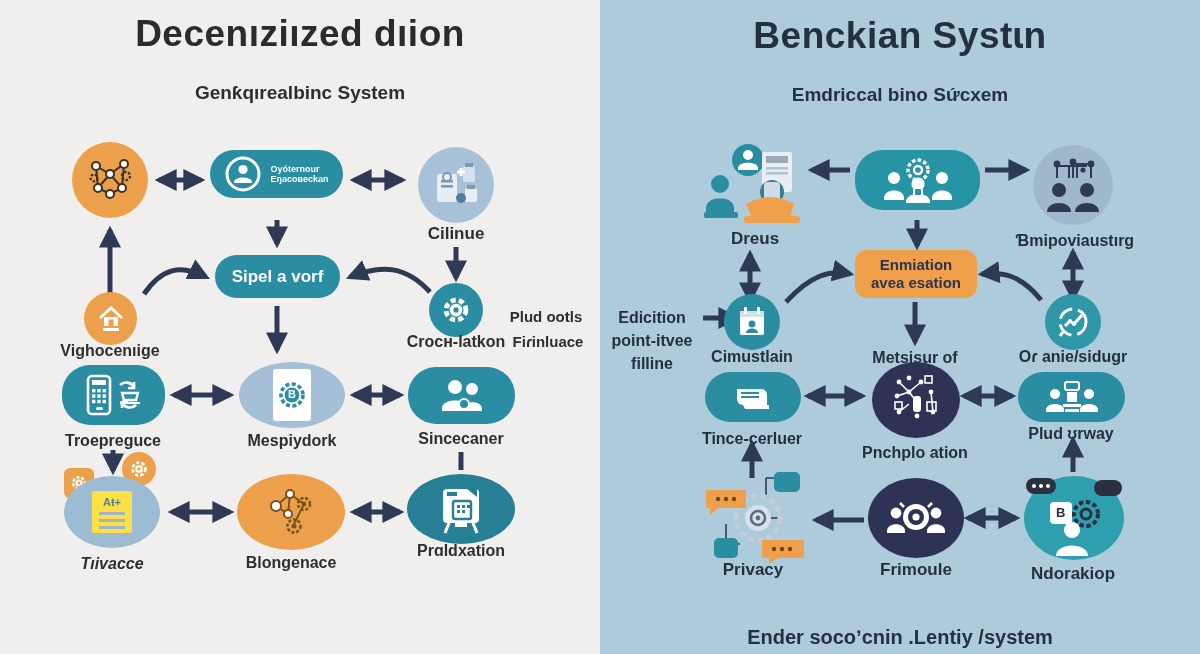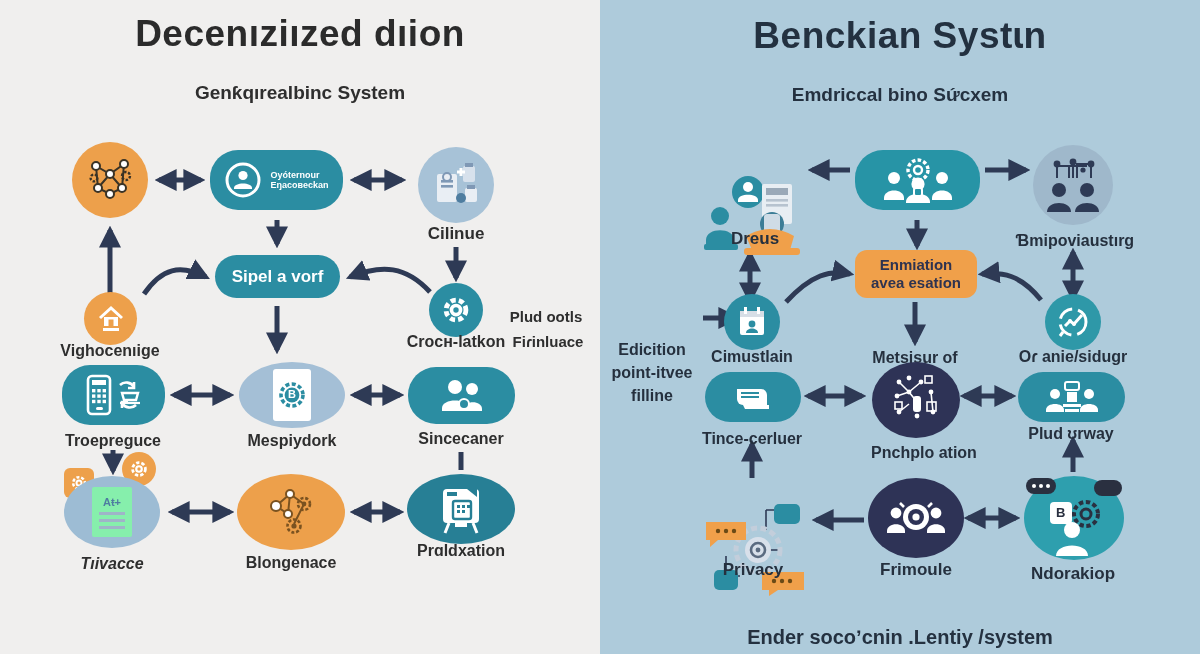--- a/index.html
+++ b/index.html
@@ -1,18 +1,18 @@
 <!DOCTYPE html>
 <html><head>
 <meta charset="utf-8">
 <style>
   html,body{margin:0;padding:0;}
   body{font-family:"Liberation Sans","DejaVu Sans",sans-serif;}
   #stage{position:relative;width:1200px;height:654px;overflow:hidden;background:#f0efed;padding-left:31px;}
-  .abs{position:absolute;margin-top:32px;}
+  .abs{position:absolute;}
   .panel{position:absolute;top:0;height:654px;width:600px;}
   #panelL{left:0;background:#f0efee;}
   #panelR{left:600px;background:#aecbdb;}
   .title{position:absolute;width:100%;text-align:center;font-weight:700;font-size:37px;letter-spacing:.5px;}
   #panelL .title{top:13px;color:#2b2b2b;}
   #panelR .title{top:15px;color:#233140;}
   .subtitle{position:absolute;width:100%;text-align:center;font-weight:700;font-size:19px;}
   #panelL .subtitle{top:82px;color:#2e2e2e;}
   #panelR .subtitle{top:84px;color:#243140;}
   .caption{position:absolute;width:100%;text-align:center;font-weight:700;font-size:20px;}
@@ -79,21 +79,21 @@
               <circle cx="26" cy="40" r="4"></circle>
           </g>
           <g fill="none" stroke="#3a3326" stroke-width="2.4">
             <circle cx="42" cy="22" r="4" stroke-dasharray="2.5 1.6"></circle>
             <circle cx="10" cy="24" r="3.4" stroke-dasharray="2.5 1.6"></circle>
           </g>
         </svg>
       </span>
     </div>
 
-    <div class="node pill" style="left:210px;top:150px;width:133px;height:60px;gap:8px;">
+    <div class="node pill" style="left:210px;top:150px;width:133px;height:48px;gap:8px;">
       <span>
         <svg width="38" height="38" viewBox="0 0 38 38">
           <circle cx="19" cy="19" r="16" fill="none" stroke="#fff" stroke-width="3"></circle>
           <circle cx="19" cy="14.5" r="4.6" fill="#fff"></circle>
           <path d="M10,27 c0-6 18-6 18,0 v1 H10 z" fill="#fff"></path>
         </svg>
       </span>
       <span class="boxtext tiny">
         <div>Oyóternour</div>
         <div>Eŋacoвeckan</div>
@@ -205,21 +205,21 @@
         <circle cx="12" cy="12" r="3" fill="none" stroke="#fff" stroke-width="2.4"></circle>
       </svg>
     </div>
     <div class="node circ" style="left:122px;top:452px;width:34px;height:34px;background:#eda04b;">
       <svg width="22" height="22" viewBox="0 0 24 24">
         <circle cx="12" cy="12" r="7" fill="none" stroke="#fff" stroke-width="3" stroke-dasharray="3.6 2.2"></circle>
         <circle cx="12" cy="12" r="3" fill="none" stroke="#fff" stroke-width="2.4"></circle>
       </svg>
     </div>
     <div class="node ellipse" style="left:64px;top:476px;width:96px;height:72px;background:#9dbcd4;">
-      <span style="position:relative;display:flex;flex-direction:column;align-items:center;justify-content:center;width:40px;height:50px;background:#86efac;border-radius:2px;gap:4px;">
+      <span style="position:relative;display:flex;flex-direction:column;align-items:center;justify-content:center;width:40px;height:42px;background:#fde047;border-radius:2px;gap:4px;">
         <span style="color:#4e7da0;font-weight:700;font-size:11px;">Aŧ+</span>
         <span style="display:block;width:26px;height:3px;background:#9fb4c8;"></span>
         <span style="display:block;width:26px;height:3px;background:#9fb4c8;"></span>
         <span style="display:block;width:26px;height:3px;background:#9fb4c8;"></span>
       </span>
     </div>
     <div class="lbl" style="left:112px;top:555px;font-style:italic;">Tıivacce</div>
 
     <div class="node ellipse" style="left:237px;top:474px;width:108px;height:76px;background:#eda04b;">
       <span>
@@ -423,21 +423,21 @@
           <g stroke="#fff" stroke-width="1.6" fill="none">
             <path d="M12,10 L22,20 L34,10 M22,20 L10,24 M22,20 L30,30 M44,20 L46,40 M12,40 L22,32"></path>
             <rect x="38" y="4" width="7" height="7" fill="none"></rect>
             <rect x="40" y="30" width="9" height="9" fill="none"></rect>
             <rect x="8" y="30" width="7" height="7" fill="none"></rect>
           </g>
           <rect x="26" y="24" width="8" height="16" rx="3" fill="#fff"></rect>
         </svg>
       </span>
     </div>
-    <div class="lbl" style="left:324px;top:444px;">Pnchplo ation</div>
+    <div class="lbl" style="left:315px;top:444px;">Pnchplo ation</div>
 
     <div class="node pill" style="left:418px;top:372px;width:107px;height:50px;background:#2b8da2;">
       <span>
         <svg width="62" height="38" viewBox="0 0 62 38">
           <circle cx="14" cy="16" r="5" fill="#fff"></circle>
           <path d="M5,32 c0-8 18-8 18,0 v2 H5 z" fill="#fff"></path>
           <circle cx="48" cy="16" r="5" fill="#fff"></circle>
           <path d="M39,32 c0-8 18-8 18,0 v2 H39 z" fill="#fff"></path>
           <rect x="24" y="4" width="14" height="8" rx="2" fill="none" stroke="#fff" stroke-width="2"></rect>
           <rect x="26" y="14" width="10" height="10" fill="#fff"></rect>

